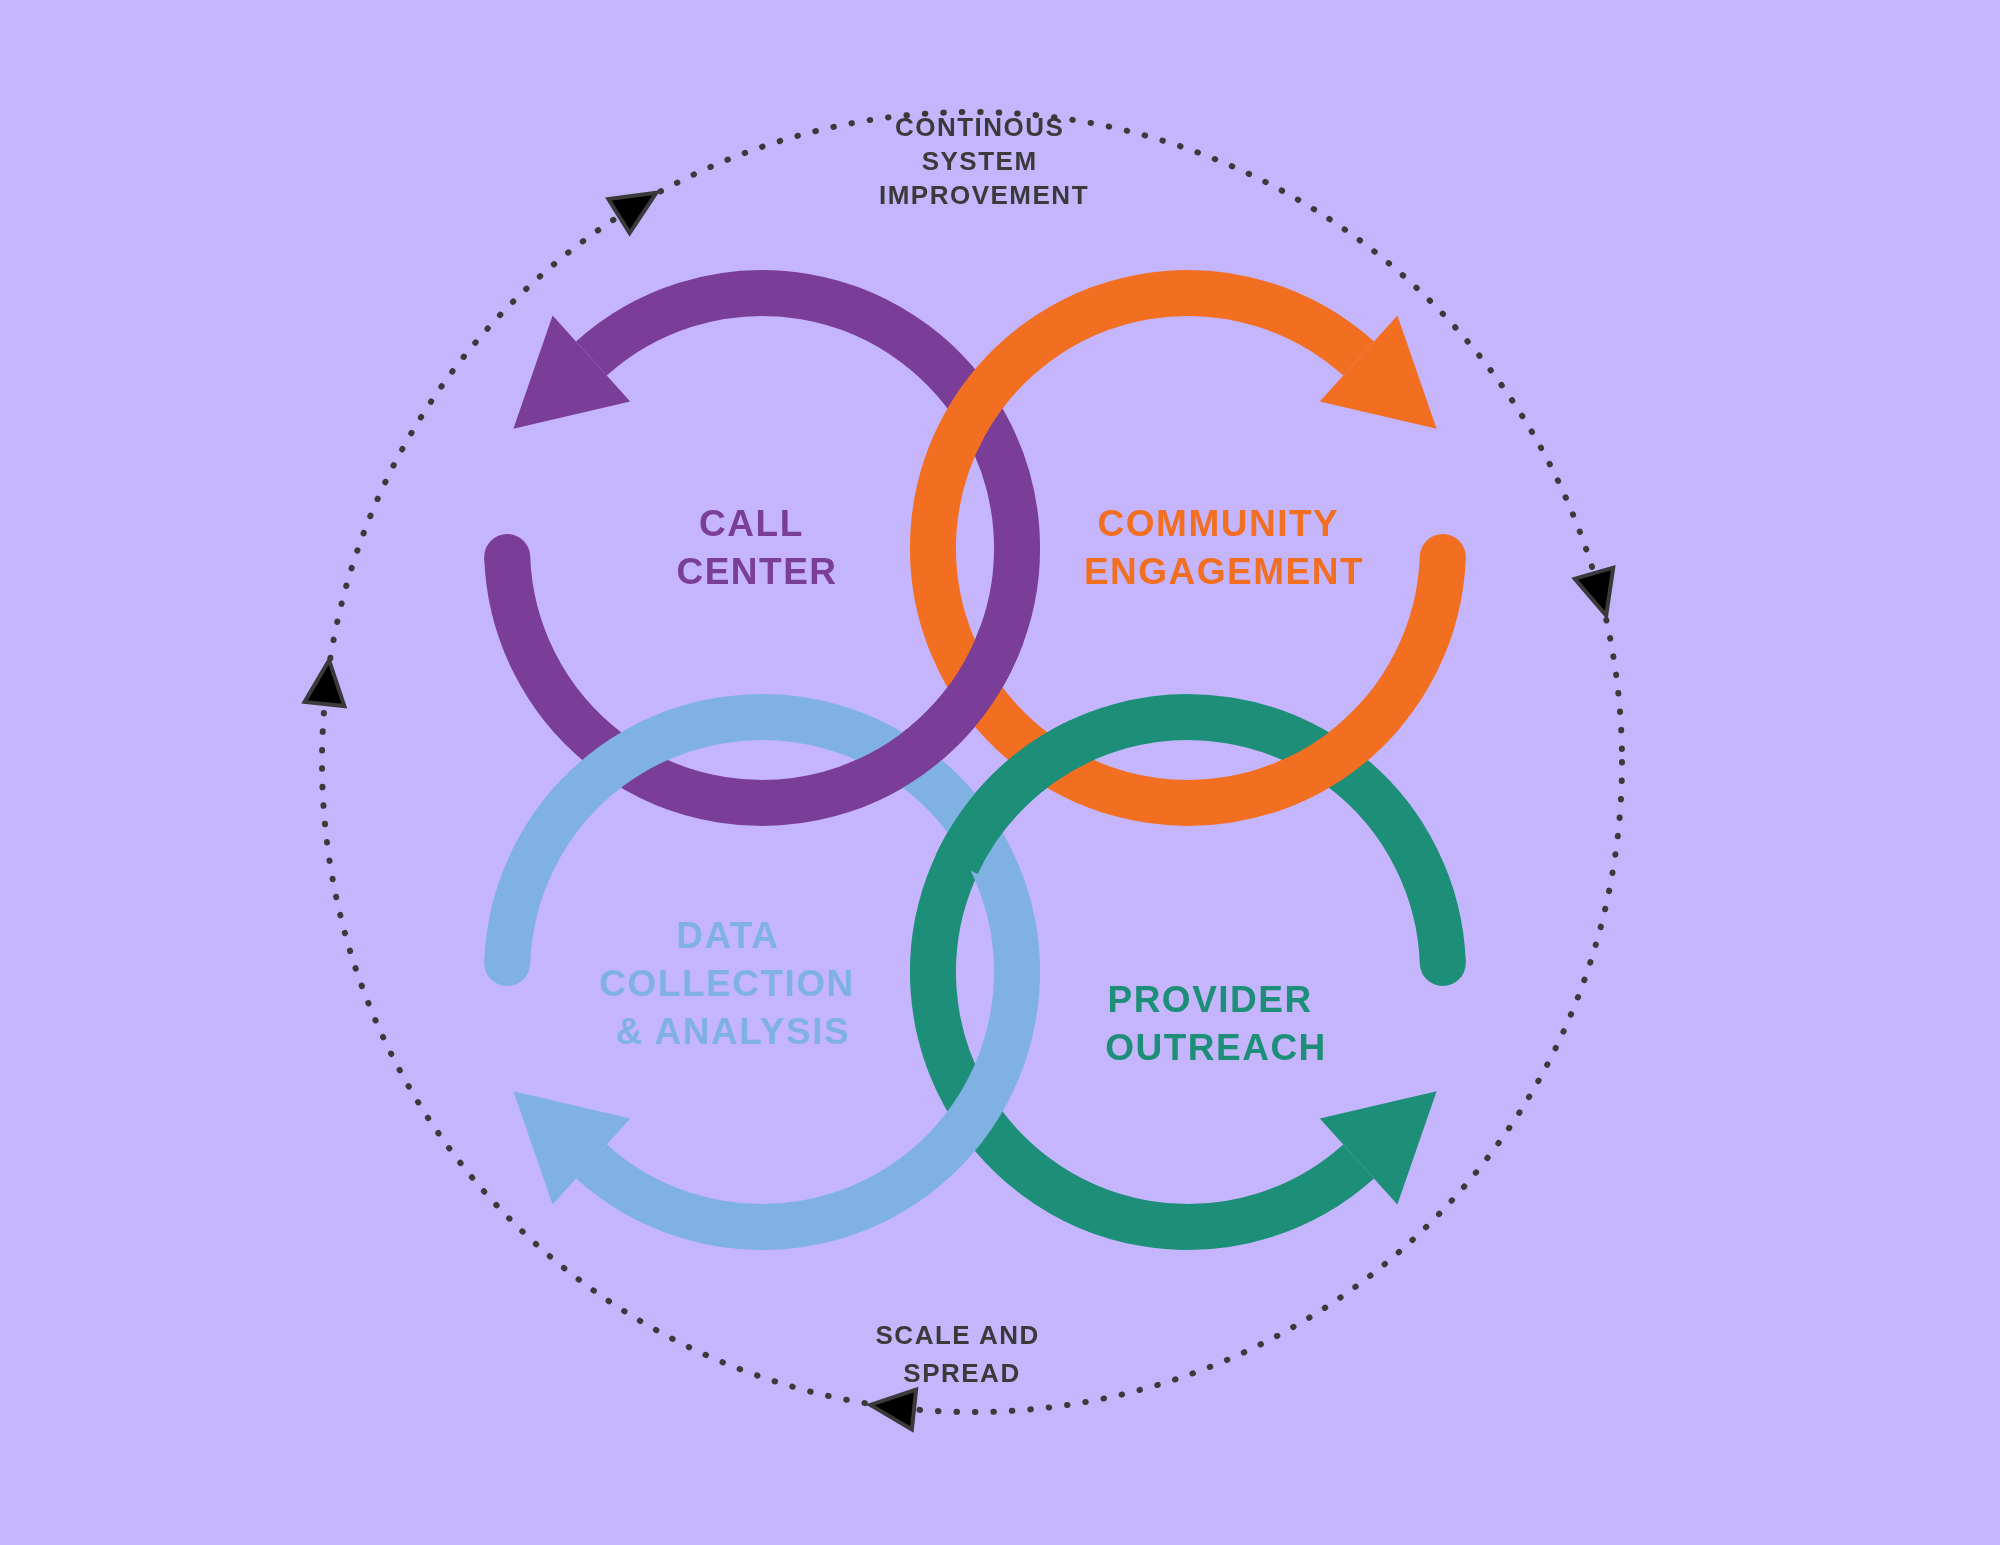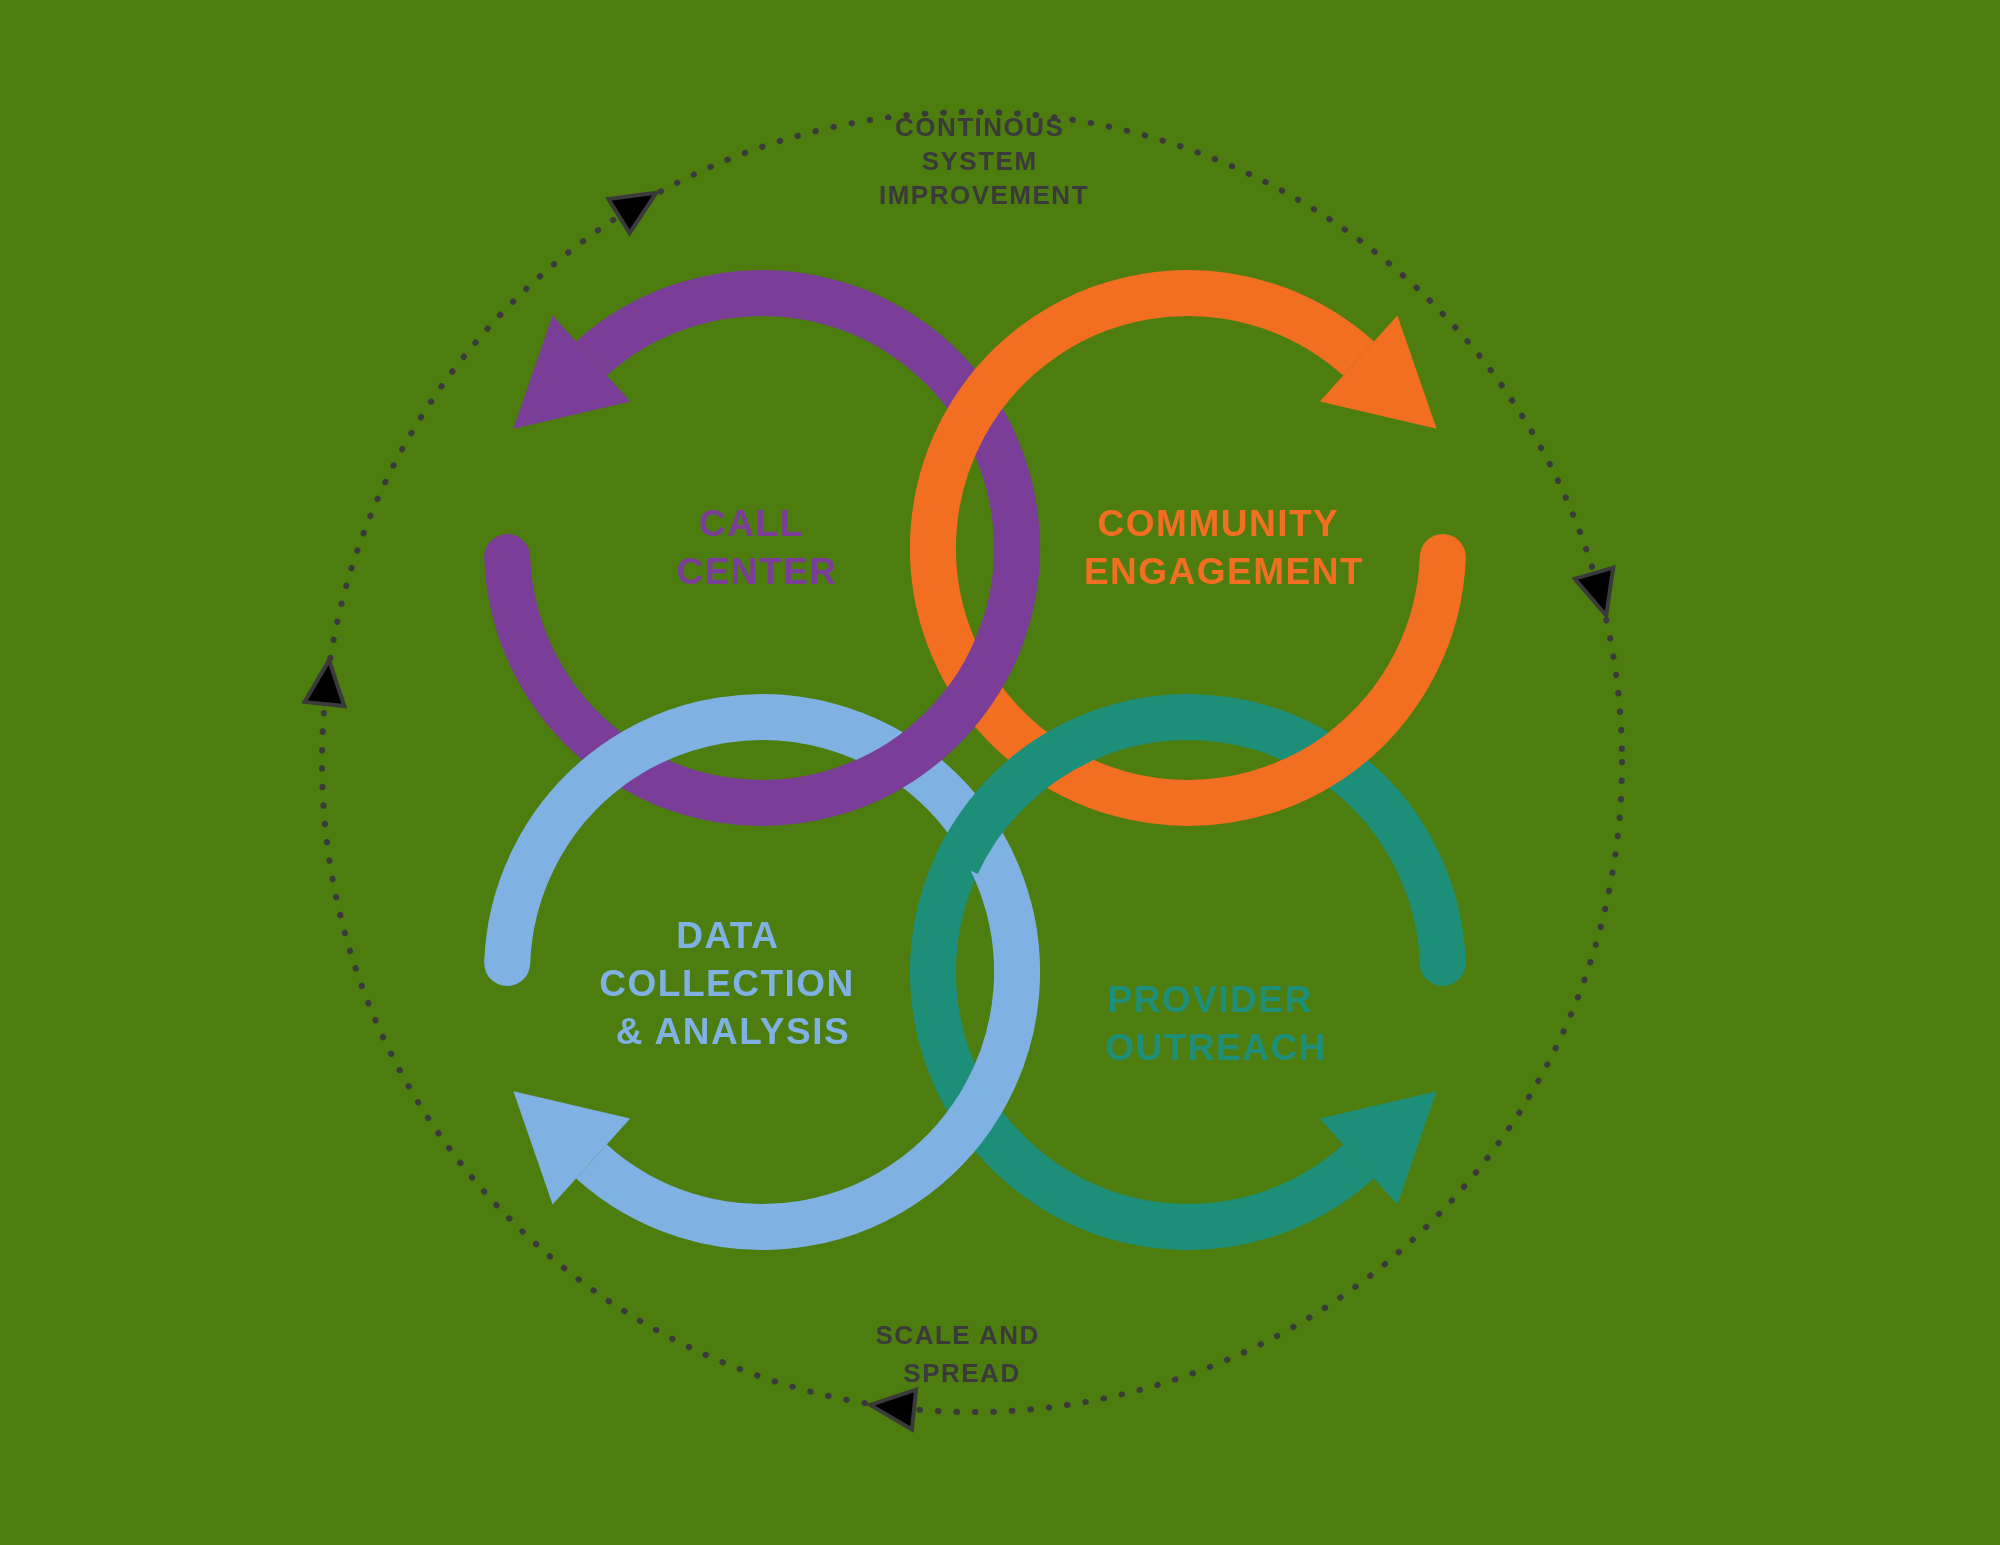--- a/index.html
+++ b/index.html
@@ -9,21 +9,21 @@
     background: #000000;
     width: 2000px;
     height: 1545px;
     overflow: hidden;
     font-family: "Liberation Sans", sans-serif;
   }
   .stage {
     position: relative;
     width: 2000px;
     height: 1545px;
-    background: #4d7c0f;
+    background: #c4b5fd;
   }
   svg { display: block; }
   .loop-arc   { fill: none; stroke-width: 46; stroke-linecap: butt; }
   .patch-arc  { fill: none; stroke-width: 46; stroke-linecap: butt; }
   .ring-dots  { fill: none; stroke-width: 6; stroke-linecap: round; stroke-dasharray: 0.5 18; }
   .ring-arrow { fill: #000000; stroke-width: 4; stroke-linejoin: miter; }
   .loop-label { font-family: "Liberation Sans", sans-serif; font-weight: 700; font-size: 37px; letter-spacing: 1.5px; text-anchor: middle; }
   .ring-label { font-family: "Liberation Sans", sans-serif; font-weight: 700; font-size: 26px; letter-spacing: 1.5px; text-anchor: middle; }
 </style>
 </head>

